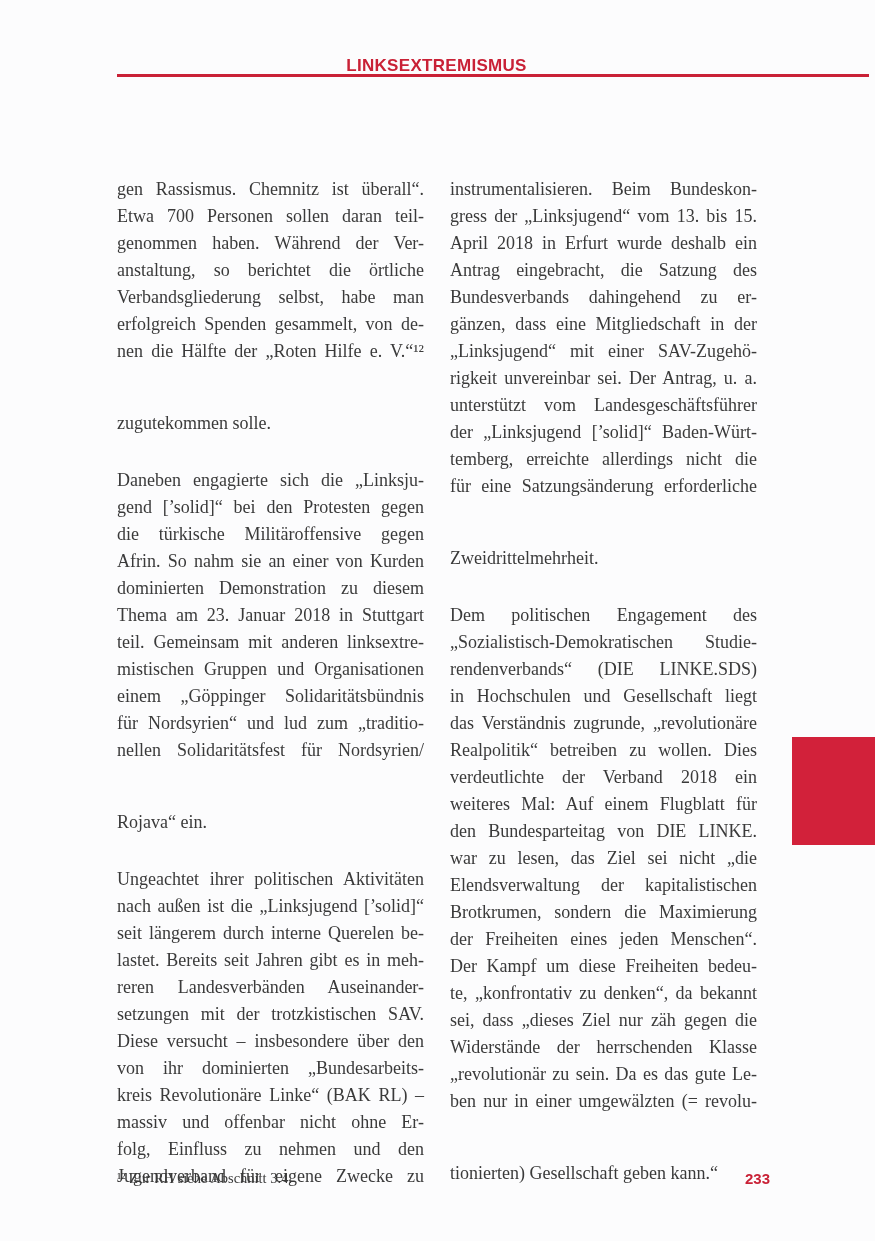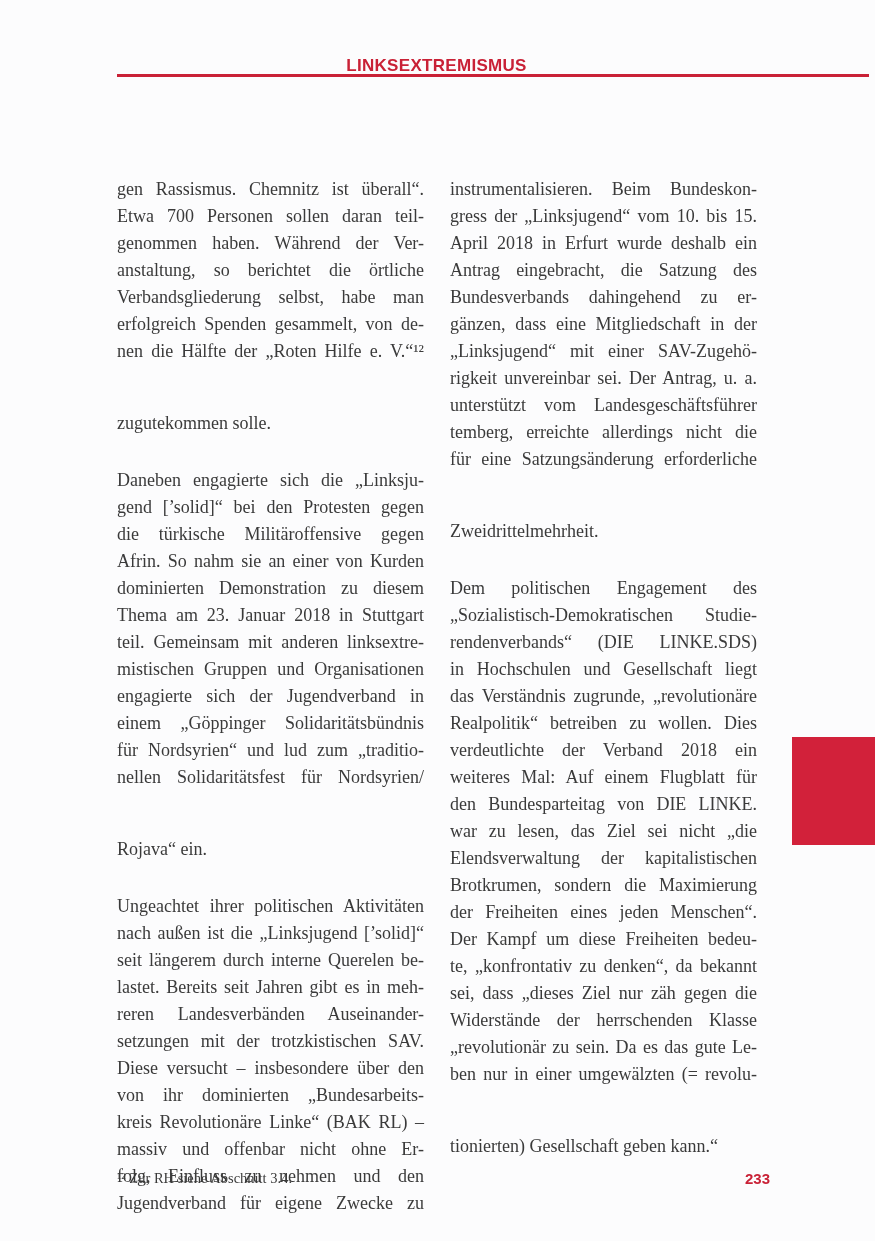--- a/index.html
+++ b/index.html
@@ -88,21 +88,20 @@
       </div>
       <div class="para">
         <div class="line">Daneben engagierte sich die „Linksju-</div>
         <div class="line">gend [’solid]“ bei den Protesten gegen</div>
         <div class="line">die türkische Militäroffensive gegen</div>
         <div class="line">Afrin. So nahm sie an einer von Kurden</div>
         <div class="line">dominierten Demonstration zu diesem</div>
         <div class="line">Thema am 23. Januar 2018 in Stuttgart</div>
         <div class="line">teil. Gemeinsam mit anderen linksextre-</div>
         <div class="line">mistischen Gruppen und Organisationen</div>
-        <div class="line">engagierte sich der Jugendverband in</div>
         <div class="line">einem „Göppinger Solidaritätsbündnis</div>
         <div class="line">für Nordsyrien“ und lud zum „traditio-</div>
         <div class="line">nellen Solidaritätsfest für Nordsyrien/</div>
         <div class="line last">Rojava“ ein.</div>
       </div>
       <div class="para">
         <div class="line">Ungeachtet ihrer politischen Aktivitäten</div>
         <div class="line">nach außen ist die „Linksjugend [’solid]“</div>
         <div class="line">seit längerem durch interne Querelen be-</div>
         <div class="line">lastet. Bereits seit Jahren gibt es in meh-</div>
@@ -112,28 +111,29 @@
         <div class="line">von ihr dominierten „Bundesarbeits-</div>
         <div class="line">kreis Revolutionäre Linke“ (BAK RL) –</div>
         <div class="line">massiv und offenbar nicht ohne Er-</div>
         <div class="line">folg, Einfluss zu nehmen und den</div>
         <div class="line">Jugendverband für eigene Zwecke zu</div>
       </div>
     </div>
   <div class="column">
       <div class="para">
         <div class="line">instrumentalisieren. Beim Bundeskon-</div>
-        <div class="line">gress der „Linksjugend“ vom 10. bis 15.</div>
+        <div class="line">gress der „Linksjugend“ vom 13. bis 15.</div>
         <div class="line">April 2018 in Erfurt wurde deshalb ein</div>
         <div class="line">Antrag eingebracht, die Satzung des</div>
         <div class="line">Bundesverbands dahingehend zu er-</div>
         <div class="line">gänzen, dass eine Mitgliedschaft in der</div>
         <div class="line">„Linksjugend“ mit einer SAV-Zugehö-</div>
         <div class="line">rigkeit unvereinbar sei. Der Antrag, u. a.</div>
         <div class="line">unterstützt vom Landesgeschäftsführer</div>
+        <div class="line">der „Linksjugend [’solid]“ Baden-Würt-</div>
         <div class="line">temberg, erreichte allerdings nicht die</div>
         <div class="line">für eine Satzungsänderung erforderliche</div>
         <div class="line last">Zweidrittelmehrheit.</div>
       </div>
       <div class="para">
         <div class="line">Dem politischen Engagement des</div>
         <div class="line">„Sozialistisch-Demokratischen Studie-</div>
         <div class="line">rendenverbands“ (DIE LINKE.SDS)</div>
         <div class="line">in Hochschulen und Gesellschaft liegt</div>
         <div class="line">das Verständnis zugrunde, „revolutionäre</div>

